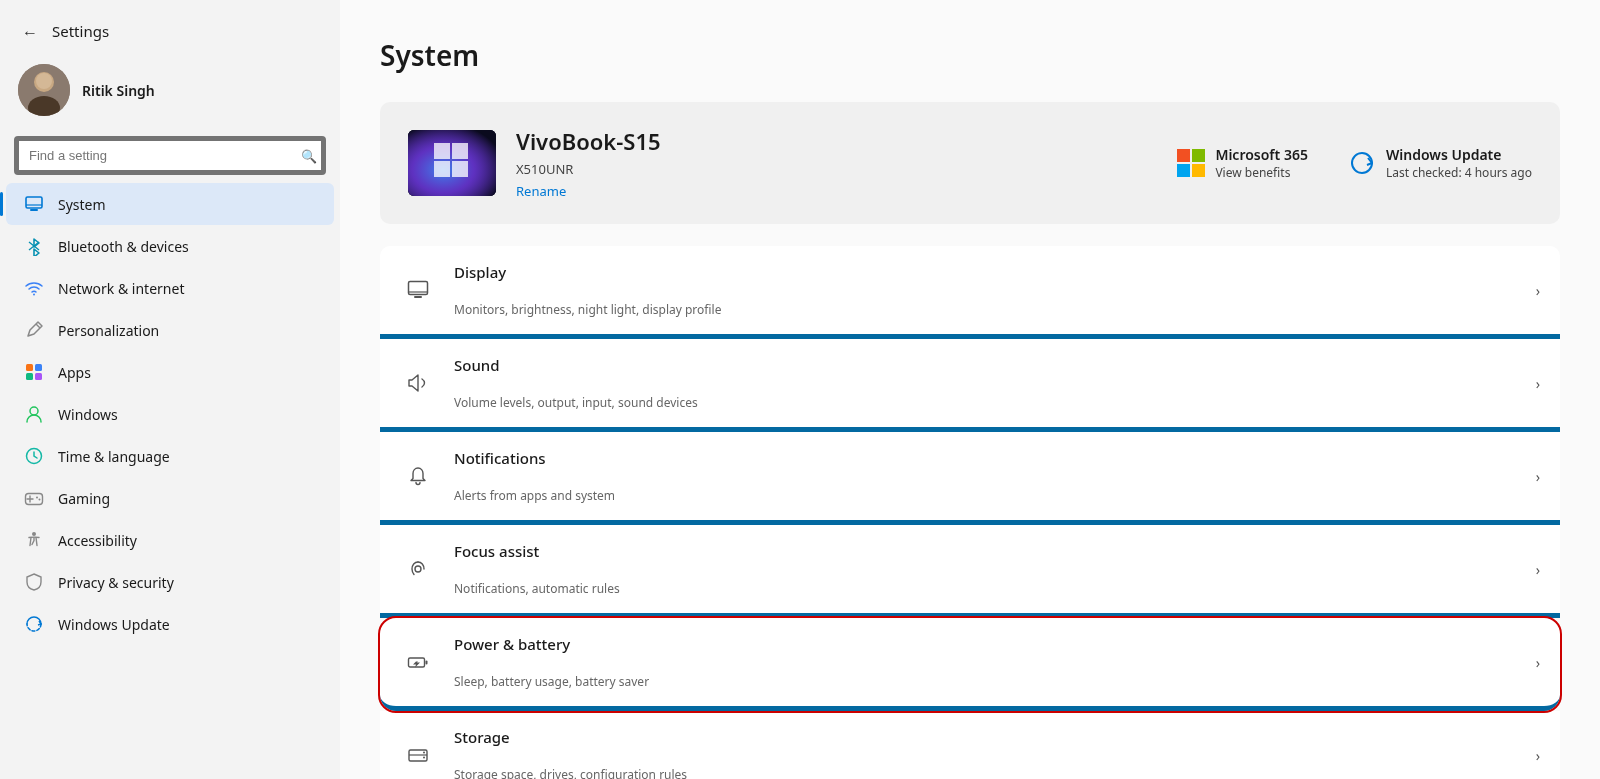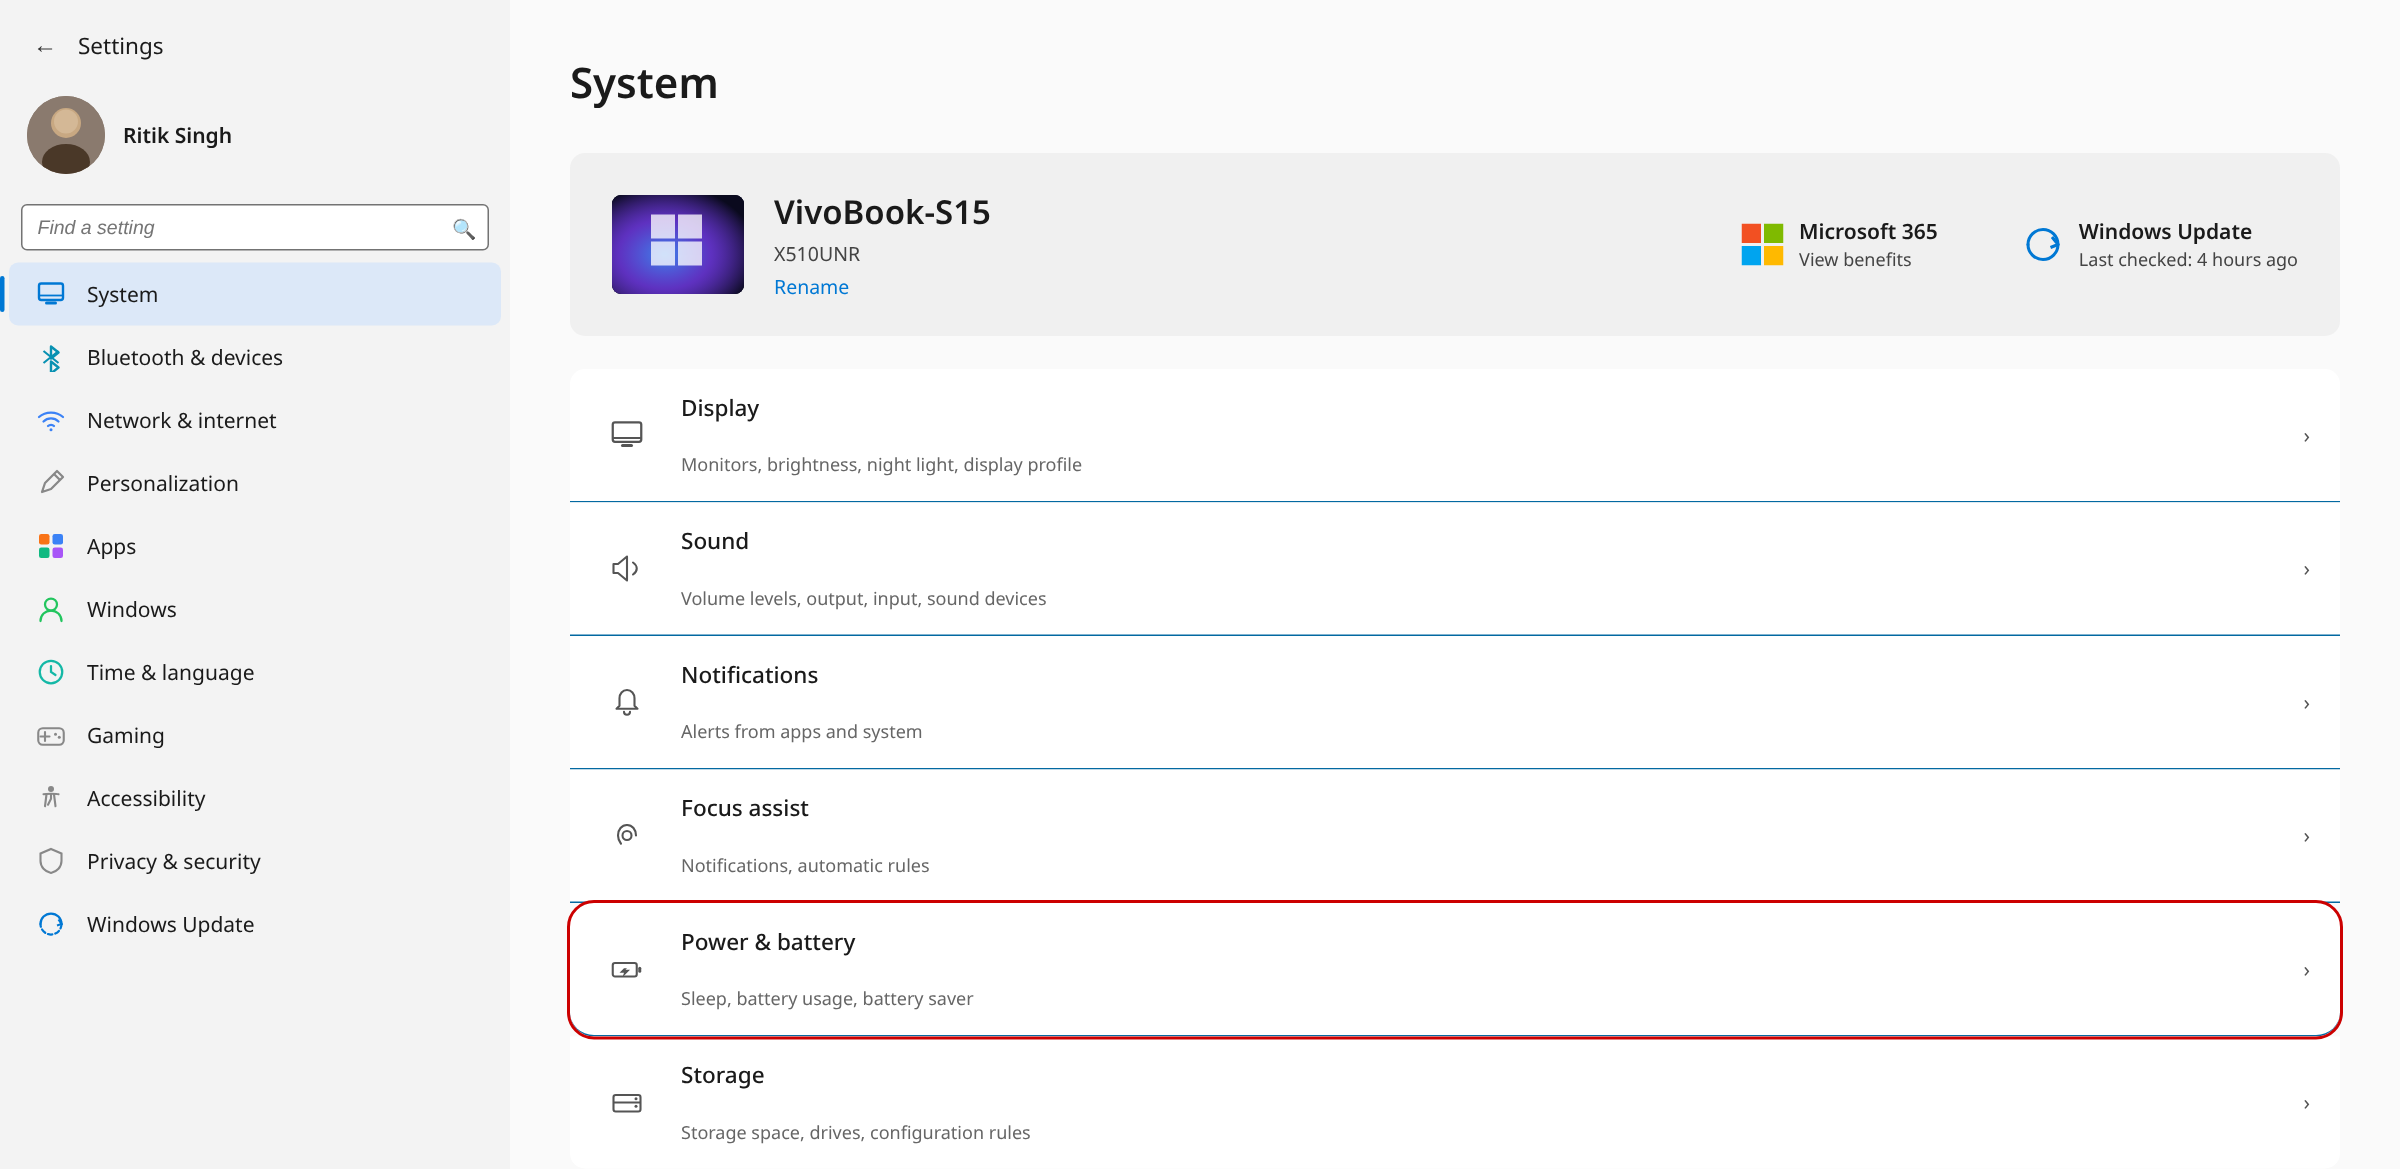--- a/index.html
+++ b/index.html
@@ -71,27 +71,26 @@
     }
 
     .search-box {
       margin: 4px 14px 8px 14px;
       position: relative;
     }
 
     .search-input {
       width: 100%;
       padding: 7px 32px 7px 10px;
-      border: 1px solid #737373;
+      border: 5px solid #737373;
       border-radius: 4px;
       background: white;
       font-size: 13px;
       outline: none;
       color: #c2410c;
-      font-style: italic;
     }
 
     .search-icon {
       position: absolute;
       right: 8px;
       top: 50%;
       transform: translateY(-50%);
       color: #555;
       font-size: 13px;
       pointer-events: none;
@@ -182,21 +181,21 @@
     }
 
     .device-details { display: flex; flex-direction: column; gap: 4px; }
     .device-name { font-size: 22px; font-weight: 600; color: #1a1a1a; }
     .device-model { font-size: 13px; color: #444; }
     .device-rename { font-size: 13px; color: #0078d4; cursor: pointer; }
 
     .device-actions {
       display: flex;
       align-items: center;
-      gap: 56px;
+      gap: 40px;
     }
 
     .action-item {
       display: flex;
       align-items: center;
       gap: 10px;
     }
 
     .ms365-icon {
       width: 28px;
@@ -217,21 +216,21 @@
     
     .settings-list { display: flex; flex-direction: column; gap: 0; }
 
     .settings-item {
       display: flex;
       align-items: center;
       background: white;
       border-radius: 0;
       padding: 16px 20px;
       cursor: pointer;
-      border-bottom: 1px solid #0369a1;
+      border-bottom: 5px solid #0369a1;
       position: relative;
       transition: background 0.15s;
     }
 
     .settings-item:first-child { border-radius: 10px 10px 0 0; }
     .settings-item:last-child { border-radius: 0 0 10px 10px; border-bottom: none; }
 
     .settings-item.highlighted {
       outline: 2px solid #cc0000;
       outline-offset: 0px;

